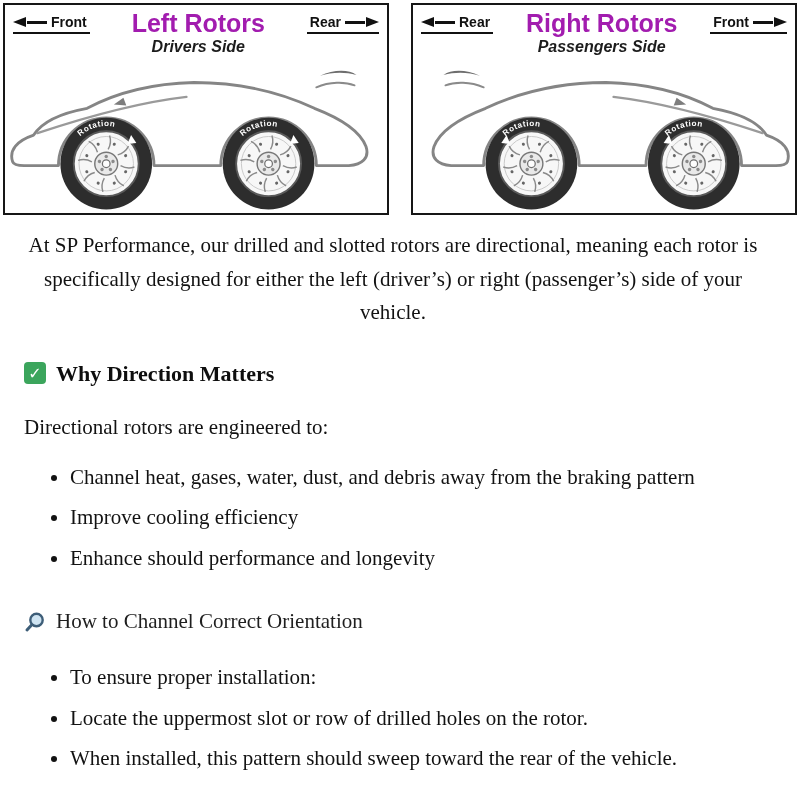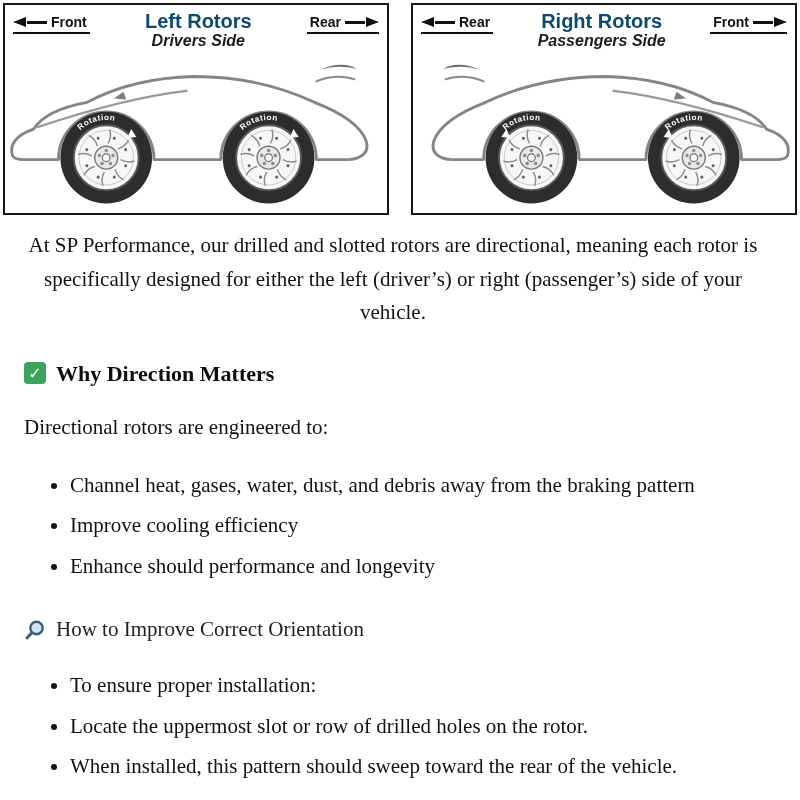--- a/index.html
+++ b/index.html
@@ -39,21 +39,21 @@
   .arrow-label {
     font-weight: bold;
     font-size: 14px;
     color: #111;
     padding: 0 3px;
   }
   .tri-l { width:0; height:0; border-top:5px solid transparent; border-bottom:5px solid transparent; border-right:13px solid #111; }
   .tri-r { width:0; height:0; border-top:5px solid transparent; border-bottom:5px solid transparent; border-left:13px solid #111; }
   .shaft { width: 20px; height: 3px; background: #111; }
   .title-block { flex: 1; text-align: center; margin-top: -2px; }
-  .panel-title { font-size: 20px; font-weight: bold; color: #0c4a6e; line-height: 1.1; }
+  .panel-title { font-size: 25px; font-weight: bold; color: #a21caf; line-height: 1.1; }
   .panel-subtitle { font-size: 16px; font-weight: bold; font-style: italic; color: #1c1c1c; }
   .car-svg { display: block; width: 100%; height: 156px; margin-top: 2px; }
   .rot-label { font-family: "Liberation Sans", sans-serif; font-size: 8.5px; font-weight: bold; fill: #ffffff; letter-spacing: .6px; }
 
   
   .content {
     padding: 14px 28px 10px 24px;
     max-width: 790px;
     font-size: 21px;
     line-height: 1.6;
@@ -62,21 +62,21 @@
   .section-h1 {
     display: flex; align-items: center; gap: 10px;
     font-size: 22px; font-weight: bold; color: #0e0e0e;
     margin: 26px 0 20px 0;
   }
   .section-h2 {
     display: flex; align-items: center; gap: 10px;
     font-size: 21px; font-weight: normal; color: #1f1f1f;
     margin: 30px 0 22px 0;
   }
-  .lead { margin: 18px 0 24px 0; font-family: Liberation Serif, serif; }
+  .lead { margin: 18px 0 16px 0; font-family: Liberation Serif, serif; }
   ul.bullets { margin: 0 0 24px 0; padding-left: 46px; list-style: disc; }
   ul.bullets li { margin-bottom: 7px; }
   
   .check-icon {
     display: inline-flex; align-items: center; justify-content: center;
     width: 22px; height: 22px; border-radius: 4px;
     background: #3BA55C; color: #fff;
     font-family: "DejaVu Sans", sans-serif;
     font-size: 16px; font-weight: bold; flex: 0 0 auto;
   }
@@ -212,21 +212,21 @@
     <li>Channel heat, gases, water, dust, and debris away from the braking pattern</li>
     <li>Improve cooling efficiency</li>
     <li>Enhance should performance and longevity</li>
   </ul>
 
   <div class="section-h2">
     <svg class="mag-icon" width="22" height="22" viewBox="0 0 22 22">
       <circle cx="12.5" cy="9" r="6.2" fill="#cfe4f2" stroke="#3E5E78" stroke-width="2.4"></circle>
       <line x1="7.6" y1="14" x2="3" y2="19" stroke="#3E5E78" stroke-width="3" stroke-linecap="round"></line>
     </svg>
-    <span>How to Improve Correct Orientation</span>
+    <span>How to Channel Correct Orientation</span>
   </div>
 
   <ul class="bullets">
     <li>To ensure proper installation:</li>
     <li>Locate the uppermost slot or row of drilled holes on the rotor.</li>
     <li>When installed, this pattern should sweep toward the rear of the vehicle.</li>
   </ul>
 
 </div>
 

